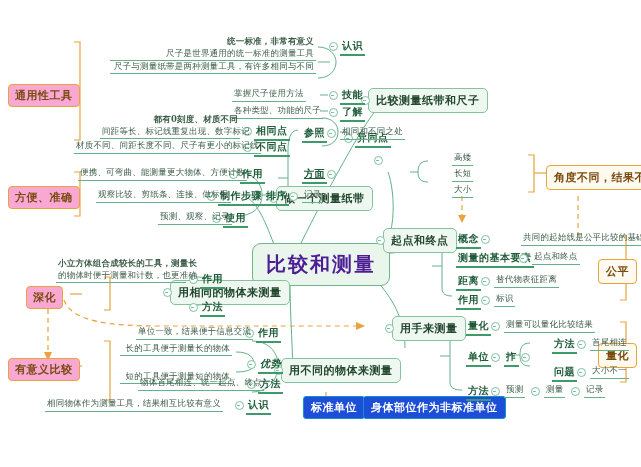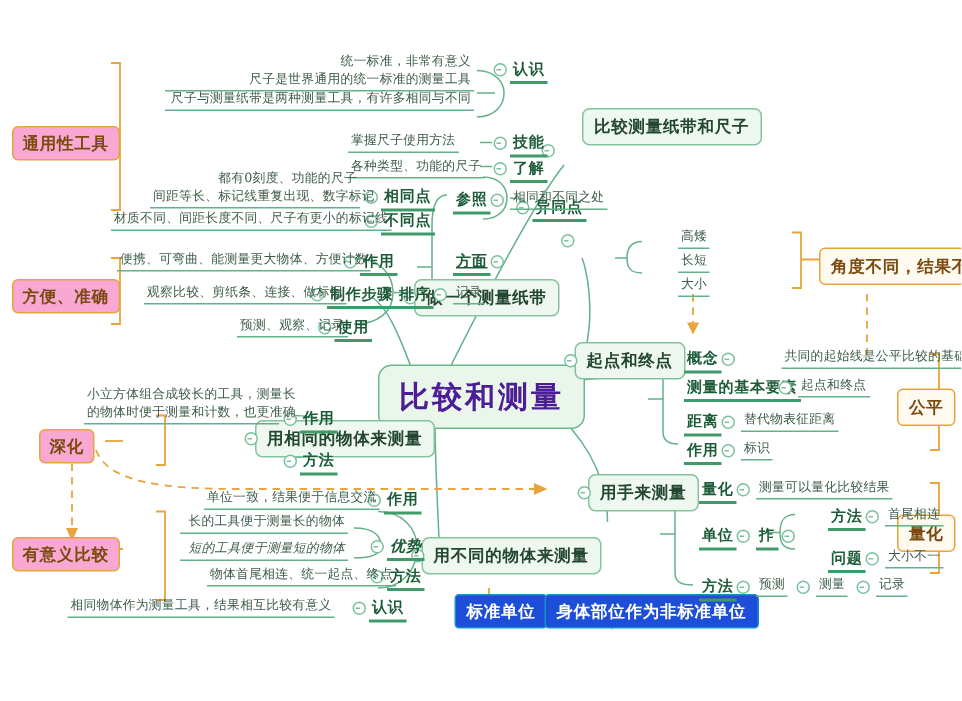--- a/index.html
+++ b/index.html
@@ -47,21 +47,21 @@
   .leaf{
     color:#3c5c48;font-size:8.5px;letter-spacing:.2px;
     padding:0 2px 1px 2px;border-bottom:1.5px solid #63b189;
     font-family:"DejaVu Serif","Liberation Serif",serif;
   }
   .leaf2{
     color:#3c5c48;font-size:8.5px;letter-spacing:.2px;line-height:11px;
     font-family:"DejaVu Serif","Liberation Serif",serif;text-align:left;
   }
   .leaf2 span{display:block;border-bottom:1.5px solid #63b189;padding:0 2px 1px 2px;}
-  .leaf2 span.top{border-bottom:none;}
+  .leaf2 span.top{border-bottom:none;font-weight:bold;}
   
   .bullet{
     position:absolute;width:7px;height:7px;border:1px solid #7cc19f;border-radius:50%;
     background:#fff;
   }
   .bullet:after{
     content:"";position:absolute;left:1px;top:2.5px;width:3px;height:1px;background:#7cc19f;
   }
   .right-align{text-align:right;}
 </style>
@@ -157,21 +157,21 @@
       <path d="M44 352 l 4 9 l 4 -9 z"></path>
       <path d="M356 322 l 9 4 l -9 4 z"></path>
       <path d="M458 215 l 4 8 l 4 -8 z"></path>
       <path d="M322 404 l 4 8 l 4 -8 z"></path>
       <path d="M404 412 l 4 8 l 4 -8 z"></path>
     </g>
   </svg>
 
   <div class="node central" style="left:252px;top:243px;">比较和测量</div>
 
-  <div class="node green-box" style="left:368px;top:72px;margin-left:20px;">比较测量纸带和尺子</div>
+  <div class="node green-box" style="left:368px;top:88px;">比较测量纸带和尺子</div>
   <div class="node green-box" style="left:276px;top:186px;">做一个测量纸带</div>
   <div class="node green-box" style="left:383px;top:228px;">起点和终点</div>
   <div class="node green-box" style="left:170px;top:280px;">用相同的物体来测量</div>
   <div class="node green-box" style="left:281px;top:358px;">用不同的物体来测量</div>
   <div class="node green-box" style="left:392px;top:316px;">用手来测量</div>
 
   <span class="bullet" style="left:361px;top:96px;"></span>
   <span class="bullet" style="left:374px;top:156px;"></span>
   <span class="bullet" style="left:269px;top:194px;"></span>
   <span class="bullet" style="left:376px;top:236px;"></span>
@@ -203,21 +203,21 @@
   <span class="bullet" style="left:329px;top:91px;"></span>
   <div class="node leaf" style="left:232px;top:88px;">掌握尺子使用方法</div>
 
   <div class="node key" style="left:340px;top:105px;">了解</div>
   <span class="bullet" style="left:329px;top:108px;"></span>
   <div class="node leaf" style="left:232px;top:105px;">各种类型、功能的尺子</div>
 
   <div class="node key" style="left:254px;top:124px;">相同点</div>
   <span class="bullet" style="left:243px;top:127px;"></span>
   <div class="node leaf2 right-align" style="left:100px;top:114px;width:140px;">
-    <span class="top">都有0刻度、功能的尺子</span>
+    <span class="top">都有0刻度、材质不同</span>
     <span>间距等长、标记线重复出现、数字标记</span>
   </div>
 
   <div class="node key" style="left:254px;top:140px;">不同点</div>
   <span class="bullet" style="left:243px;top:143px;"></span>
   <div class="node leaf" style="left:74px;top:140px;">材质不同、间距长度不同、尺子有更小的标记线</div>
 
   <div class="node key" style="left:355px;top:131px;">异同点</div>
   <span class="bullet" style="left:344px;top:134px;"></span>
 
@@ -244,21 +244,21 @@
   <span class="bullet" style="left:189px;top:303px;"></span>
 
   <div class="node key" style="left:256px;top:326px;">作用</div>
   <span class="bullet" style="left:245px;top:329px;"></span>
   <div class="node leaf" style="left:136px;top:326px;">单位一致，结果便于信息交流</div>
 
   <div class="node key" style="left:258px;top:357px;font-style:italic;">优势</div>
   <span class="bullet" style="left:247px;top:360px;"></span>
   <div class="node leaf2 right-align" style="left:120px;top:343px;width:112px;">
     <span>长的工具便于测量长的物体</span>
-    <span style="margin-top:5px;font-style:italic;">短的工具便于测量短的物体</span>
+    <span style="margin-top:15px;">短的工具便于测量短的物体</span>
   </div>
 
   <div class="node key" style="left:258px;top:377px;">方法</div>
   <span class="bullet" style="left:247px;top:380px;"></span>
   <div class="node leaf" style="left:138px;top:377px;">物体首尾相连、统一起点、终点</div>
 
   <div class="node key" style="left:246px;top:398px;">认识</div>
   <span class="bullet" style="left:235px;top:401px;"></span>
   <div class="node leaf" style="left:45px;top:398px;">相同物体作为测量工具，结果相互比较有意义</div>
 

